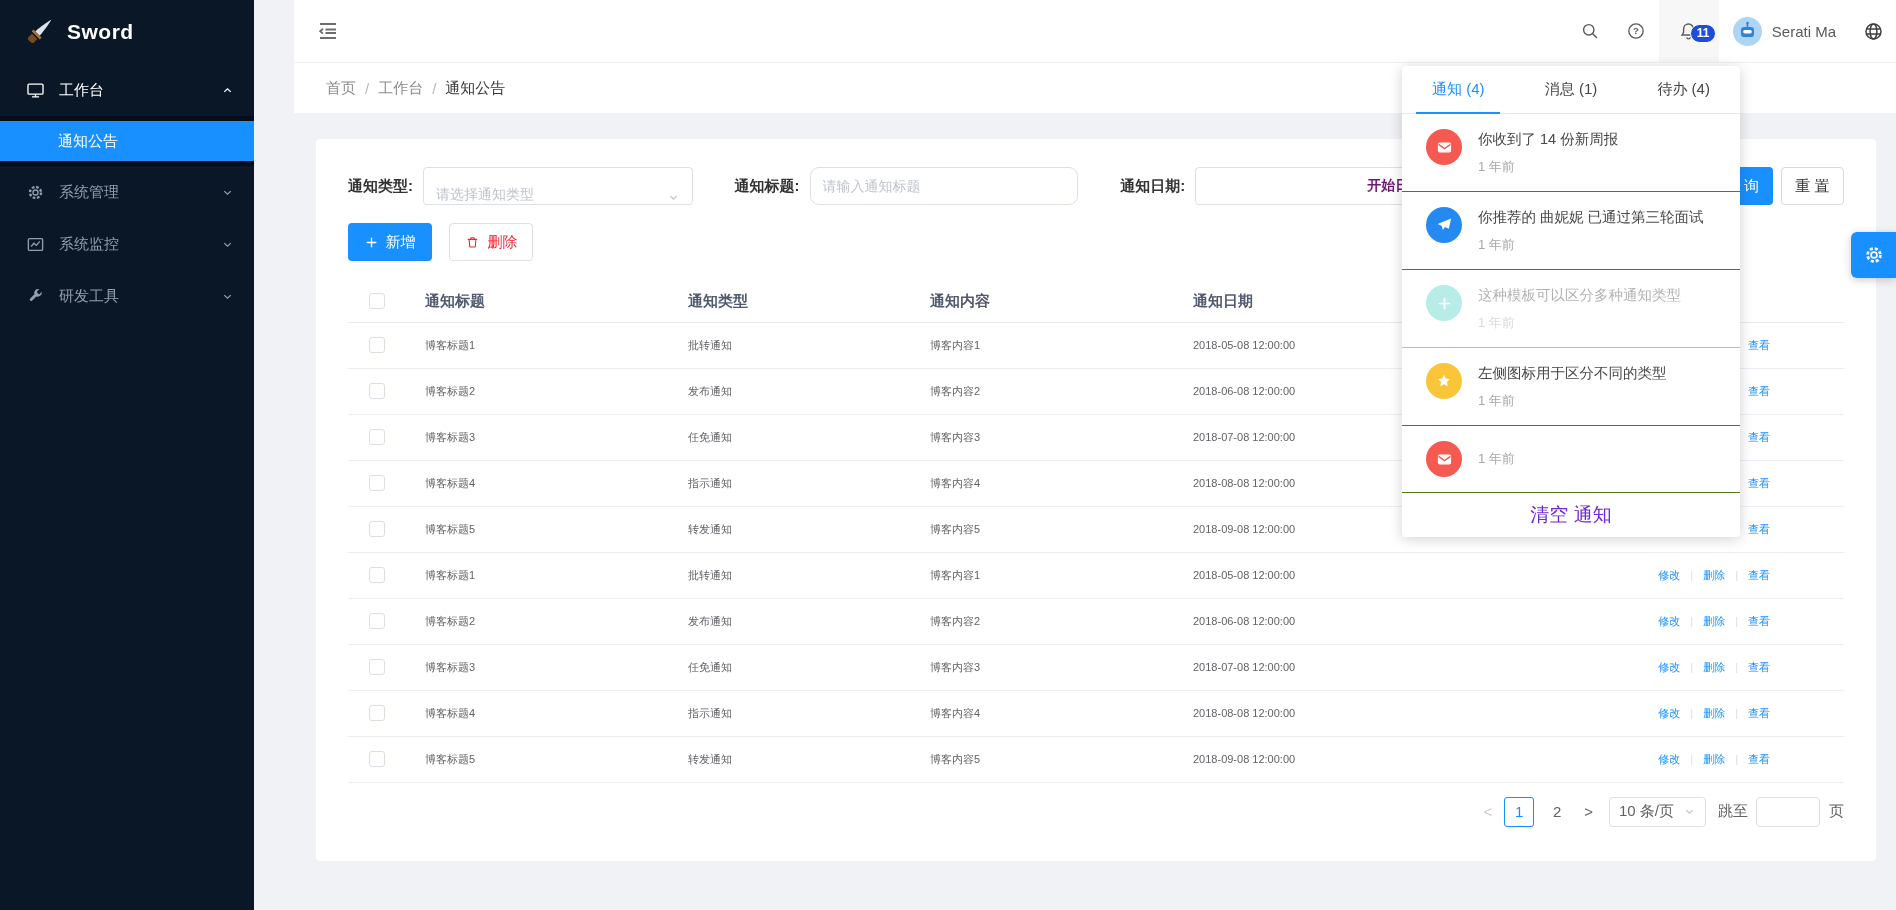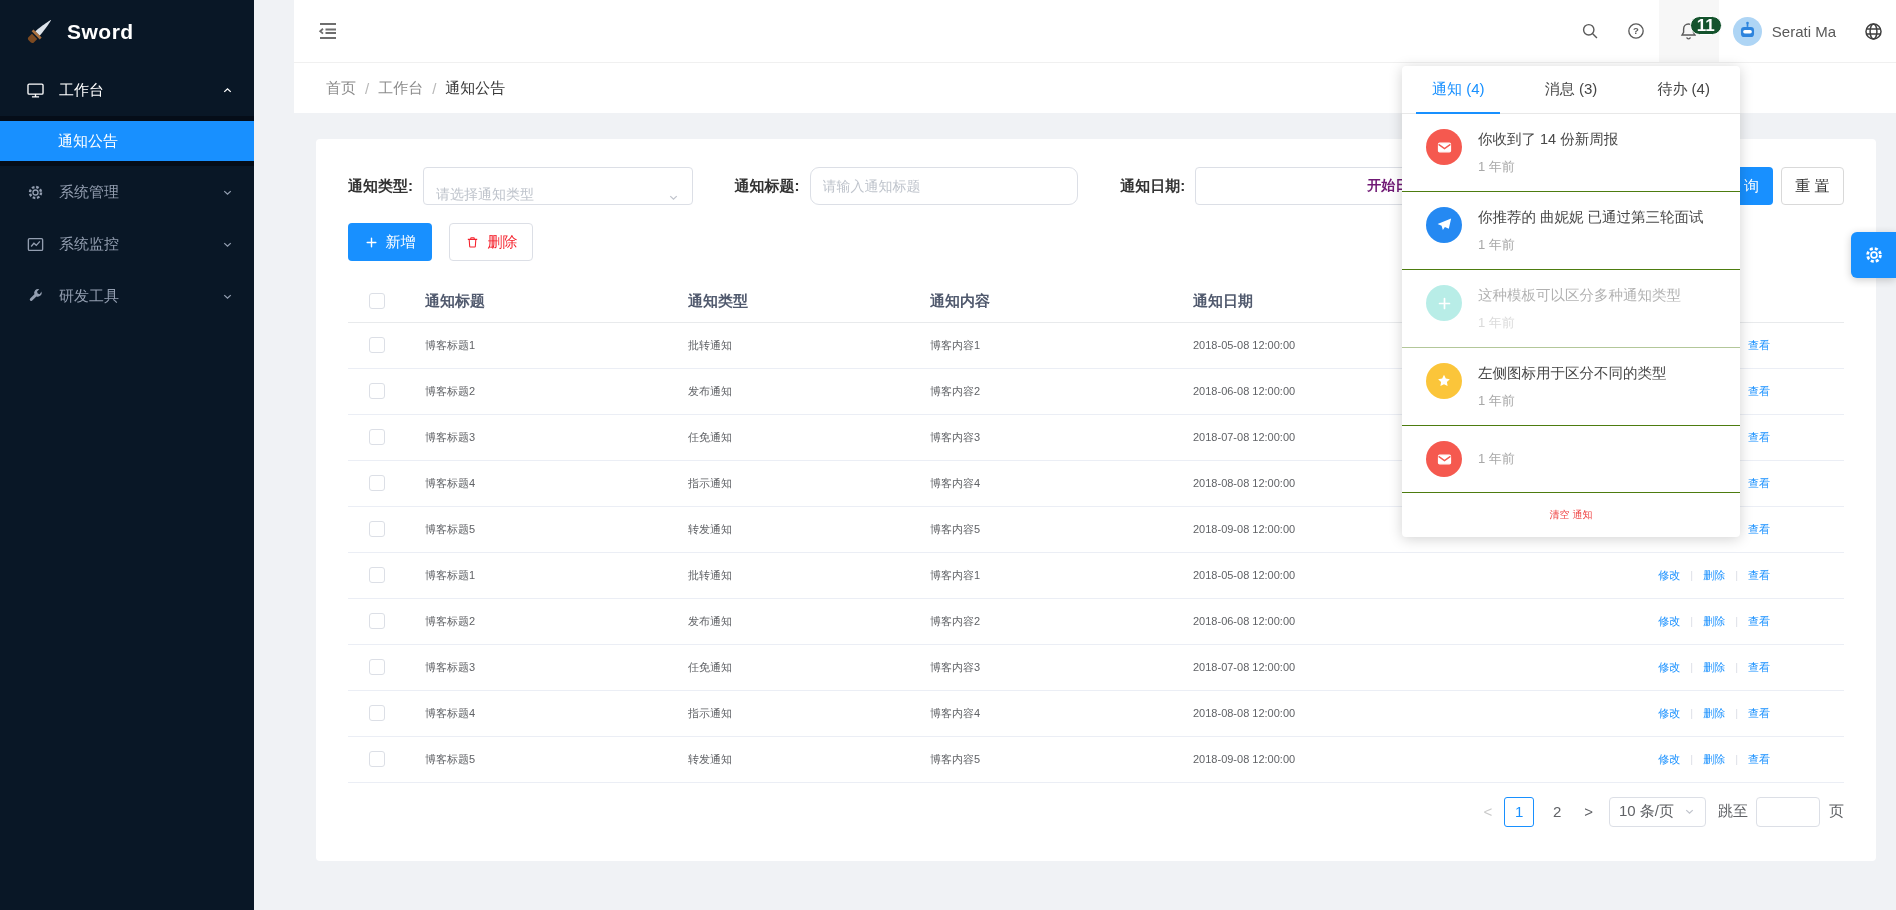--- a/index.html
+++ b/index.html
@@ -27,22 +27,22 @@
 
   
   .main { flex:1; display:flex; flex-direction:column; min-width:0; }
   .topbar { height:63px; background:#fff; border-bottom:1px solid #f0f0f0;
     display:flex; align-items:center; padding-left:22px; position:relative; z-index:5; }
   .fold-btn { color:#6e6e6e; cursor:pointer; display:flex; }
   .topbar-right { margin-left:auto; display:flex; align-items:center; height:100%; }
   .tb-btn { width:46px; height:62px; display:flex; align-items:center; justify-content:center;
     color:#5a5a5a; cursor:pointer; }
   .bell-wrap { width:60px; background:#f7f7f7; position:relative; }
-  .badge { position:absolute; top:16px; left:31px; background:#14532d; color:#fff;
-    font-size:17px; line-height:17px; padding:0 6px; border-radius:10px;
+  .badge { position:absolute; top:24px; left:31px; background:#1d4ed8; color:#fff;
+    font-size:12px; line-height:17px; padding:0 6px; border-radius:10px;
     border:1px solid #fff; font-weight:bold; }
   .user { display:flex; align-items:center; gap:10px; padding:0 14px; cursor:pointer; height:100%; }
   .user-name { color:#595959; font-size:15px; }
   .breadcrumb-bar { height:50px; background:#fff; display:flex; align-items:center;
     padding-left:32px; font-size:15px; }
   .crumb { color:#8c8c8c; cursor:pointer; }
   .crumb.current { color:#383838; cursor:default; }
   .crumb-sep { color:#b8b8b8; margin:0 9px; }
 
   
@@ -112,21 +112,21 @@
   .notif-tab.active::after { content:""; position:absolute; bottom:-1px; left:50%;
     transform:translateX(-50%); width:84px; height:2px; background:#1890ff; }
   .notif-item { display:flex; align-items:flex-start; padding:15px 24px;
     border-bottom:1px solid #4d7c0f; cursor:pointer; }
   .notif-item.muted { opacity:.42; }
   .n-icon { width:36px; height:36px; border-radius:50%; display:flex; align-items:center;
     justify-content:center; margin-right:16px; flex-shrink:0; }
   .n-title { font-size:14.5px; color:#474747; line-height:20px; }
   .n-time { font-size:13px; color:#a8a8a8; margin-top:9px; }
   .notif-footer { height:44px; display:flex; align-items:center; justify-content:center;
-    font-size:10px; color:#ef4444; cursor:pointer; }
+    font-size:19px; color:#6d28d9; cursor:pointer; }
 </style>
 </head>
 <body>
 
 <div class="app">
 
   <aside class="sidebar">
     <div class="logo">
       <span style="display:flex">
         <svg width="30" height="30" viewBox="0 0 24 24">
@@ -467,21 +467,21 @@
       <svg width="22" height="22" viewBox="0 0 24 24" fill="none" stroke="#fff">
         <circle cx="12" cy="12" r="7" stroke-width="3" stroke-dasharray="3.3 2.2"></circle>
         <circle cx="12" cy="12" r="3.2" stroke-width="1.8"></circle>
       </svg>
     </span>
   </div>
 
   <div class="notif-panel">
     <div class="notif-tabs" id="notif-tabs">
         <div class="notif-tab active">通知 (4)</div>
-        <div class="notif-tab">消息 (3)</div>
+        <div class="notif-tab">消息 (1)</div>
         <div class="notif-tab">待办 (4)</div>
       </div>
     <div id="notif-list">
         <div class="notif-item">
           <span class="n-icon" style="background: rgb(245, 89, 79);">
             <svg width="19" height="19" viewBox="0 0 24 24" fill="none" stroke="#fff" stroke-width="1.7">
               <rect x="4.5" y="6.5" width="15" height="11" rx="1.4" fill="#fff" stroke="none"></rect>
               <rect x="4.5" y="6.5" width="15" height="11" rx="1.4"></rect>
               <path d="M4.5 8L12 13.4 19.5 8" stroke="rgb(245, 89, 79)"></path>
             </svg>

